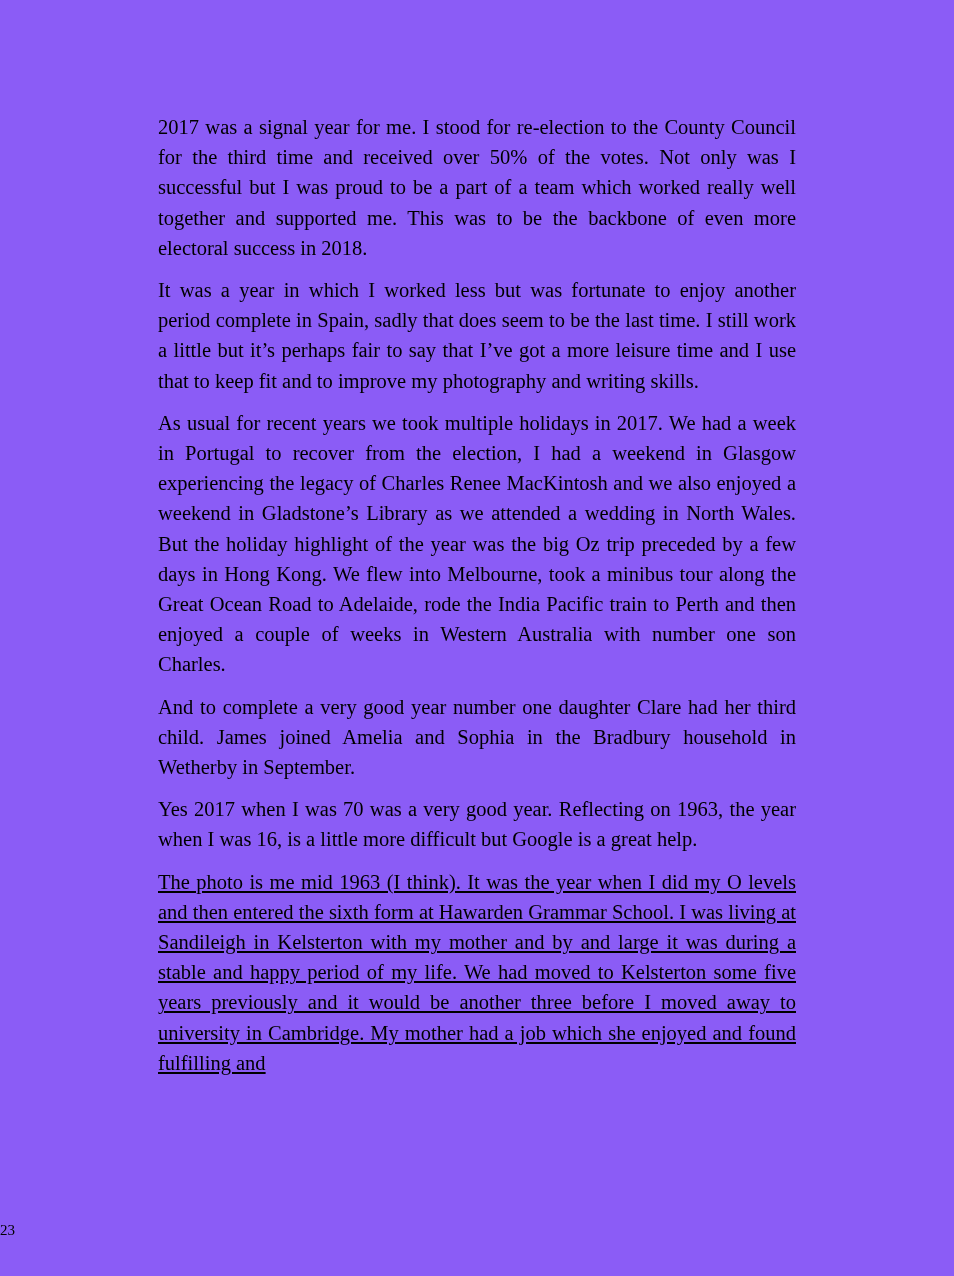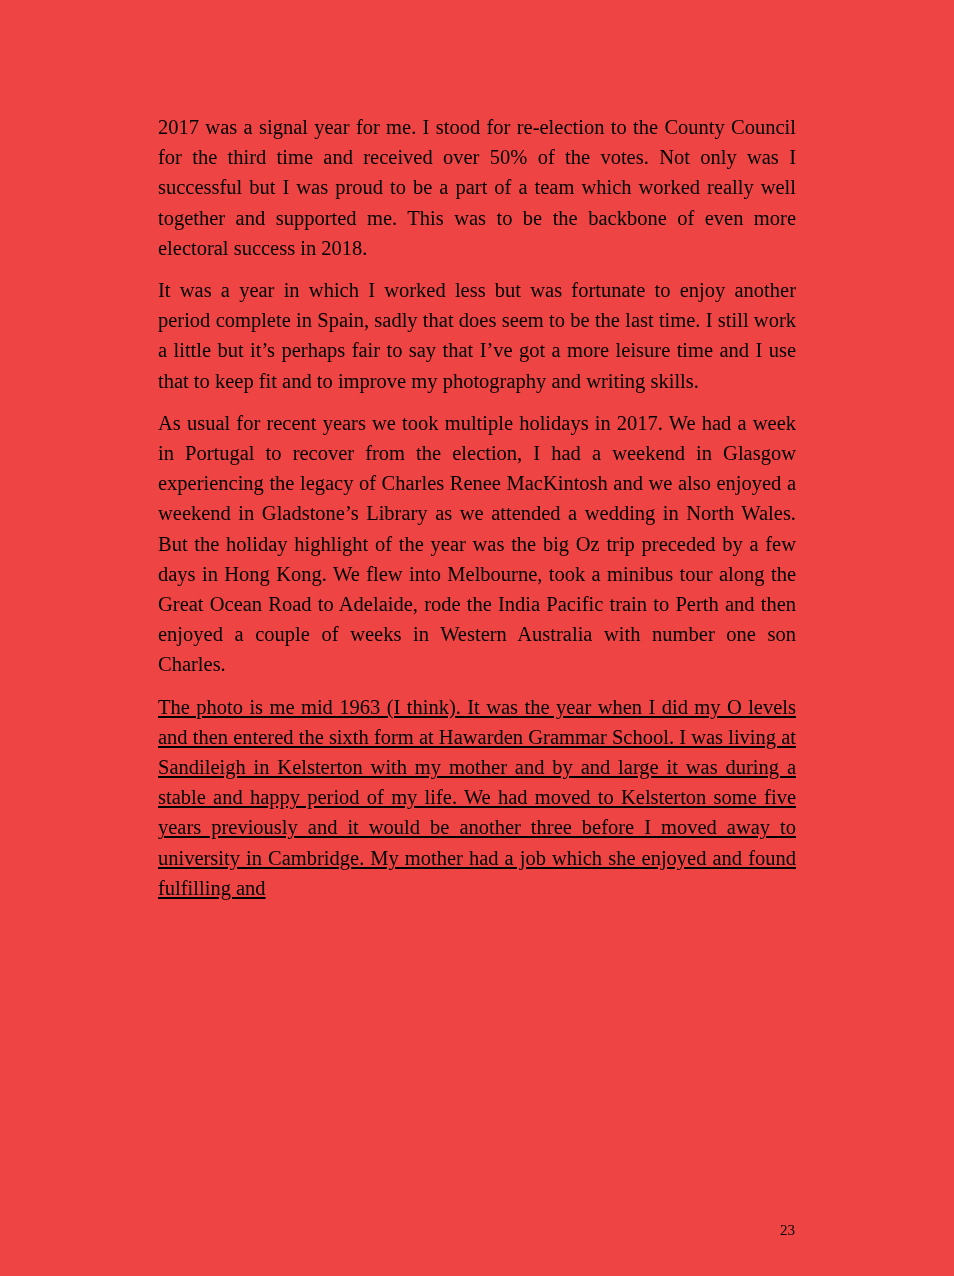--- a/index.html
+++ b/index.html
@@ -14,21 +14,21 @@
     color: #000000;
     position: relative;
     overflow: hidden;
   }
   .page {
     position: absolute;
     left: 0;
     top: 0;
     width: 954px;
     height: 1276px;
-    background: #ef4444;
+    background: #8b5cf6;
   }
   .content {
     position: absolute;
     left: 158px;
     top: 112px;
     width: 638px;
   }
   .para {
     font-size: 20.5px;
     line-height: 30.2px;
@@ -39,30 +39,32 @@
   }
   .para:last-child {
     margin-bottom: 0;
     text-decoration: underline;
   }
   .page-number {
     position: absolute;
     left: 0;
     top: 1222px;
     width: 795px;
-    text-align: right;
+    text-align: left;
     font-size: 15px;
     font-family: "Liberation Serif", serif;
     color: #000000;
   }
 </style>
 </head>
 <body>
 
 <div class="page">
   <div class="content">
     <p class="para">2017 was a signal year for me. I stood for re-election to the County Council for the third time and received over 50% of the votes. Not only was I successful but I was proud to be a part of a team which worked really well together and supported me. This was to be the backbone of even more electoral success in 2018.</p>
     <p class="para">It was a year in which I worked less but was fortunate to enjoy another period complete in Spain, sadly that does seem to be the last time. I still work a little but it’s perhaps fair to say that I’ve got a more leisure time and I use that to keep fit and to improve my photography and writing skills.</p>
     <p class="para">As usual for recent years we took multiple holidays in 2017. We had a week in Portugal to recover from the election, I had a weekend in Glasgow experiencing the legacy of Charles Renee MacKintosh and we also enjoyed a weekend in Gladstone’s Library as we attended a wedding in North Wales. But the holiday highlight of the year was the big Oz trip preceded by a few days in Hong Kong. We flew into Melbourne, took a minibus tour along the Great Ocean Road to Adelaide, rode the India Pacific train to Perth and then enjoyed a couple of weeks in Western Australia with number one son Charles.</p>
+    <p class="para">And to complete a very good year number one daughter Clare had her third child. James joined Amelia and Sophia in the Bradbury household in Wetherby in September.</p>
+    <p class="para">Yes 2017 when I was 70 was a very good year. Reflecting on 1963, the year when I was 16, is a little more difficult but Google is a great help.</p>
     <p class="para">The photo is me mid 1963 (I think). It was the year when I did my O levels and then entered the sixth form at Hawarden Grammar School. I was living at Sandileigh in Kelsterton with my mother and by and large it was during a stable and happy period of my life. We had moved to Kelsterton some five years previously and it would be another three before I moved away to university in Cambridge. My mother had a job which she enjoyed and found fulfilling and</p>
   </div>
   <div class="page-number">23</div>
 </div>
 
 </body></html>

